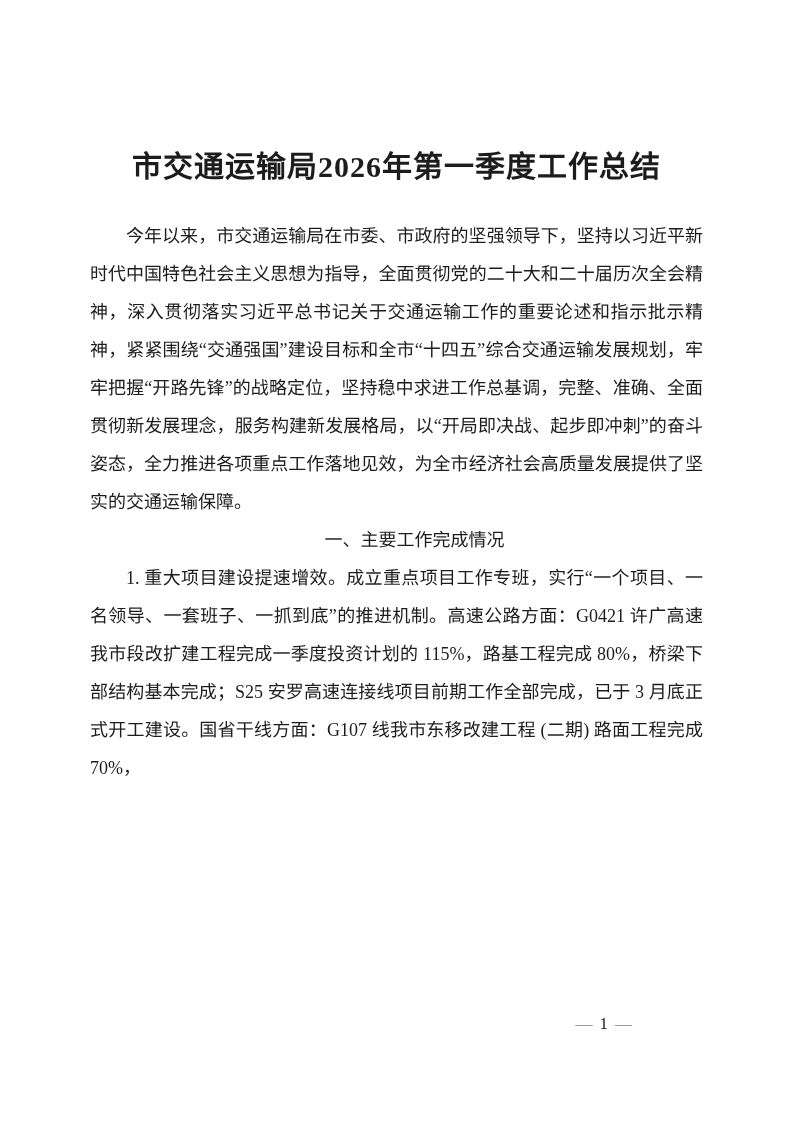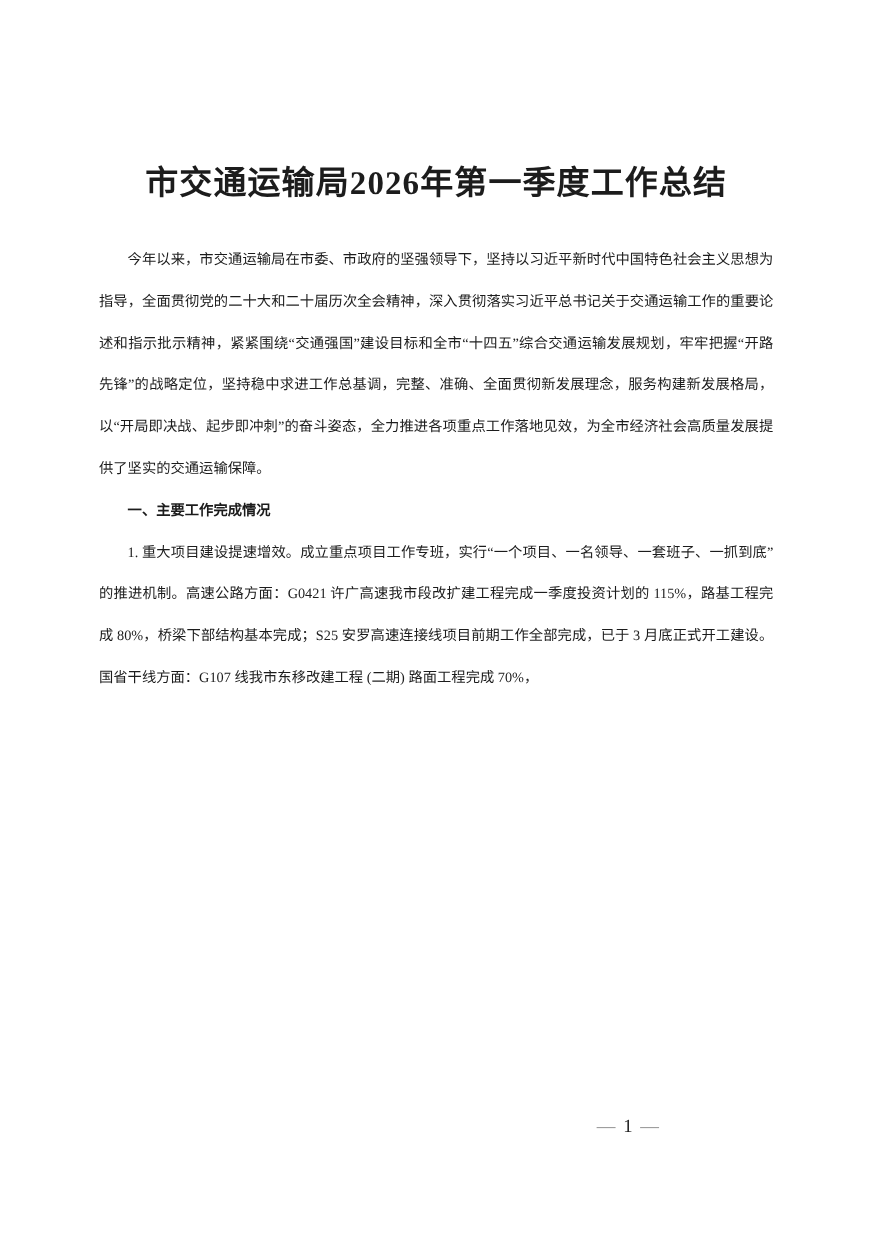--- a/index.html
+++ b/index.html
@@ -8,20 +8,21 @@
     background: #ffffff;
   }
   .page {
     position: relative;
     width: 724px;
     height: 1122px;
     background: #ffffff;
     overflow: hidden;
     font-family: "Liberation Serif", "DejaVu Serif", serif;
     color: #1c1c1c;
+    padding-left: 33px;
   }
   .content {
     position: absolute;
     left: 90px;
     top: 0;
     width: 613px;
   }
   .doc-title {
     margin: 143px 0 0 0;
     text-align: center;
@@ -29,30 +30,30 @@
     line-height: 48px;
     font-weight: 700;
     letter-spacing: 1px;
     font-family: "Liberation Serif", "DejaVu Serif", serif;
   }
   .blocks {
     margin-top: 26px;
   }
   .blocks p {
     margin: 0;
-    font-size: 13px;
+    font-size: 18px;
     line-height: 38px;
     text-align: justify;
     text-indent: 2em;
     word-break: break-all;
   }
   .blocks p.heading1 {
     font-family: "Liberation Sans", "DejaVu Sans", sans-serif;
-    font-weight: 700;
-    text-align: left;
+    font-weight: 400;
+    text-align: center;
   }
   .blocks p.heading2 {
     font-weight: 700;
   }
   .page-number {
     position: absolute;
     top: 1012px;
     right: 118px;
     font-size: 17px;
     line-height: 24px;

